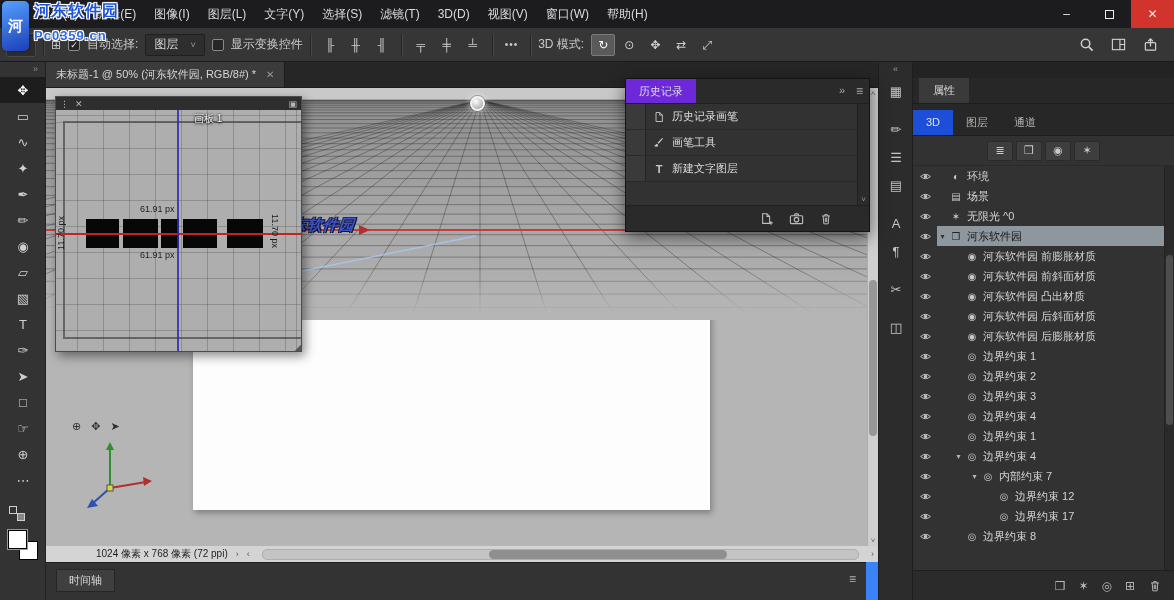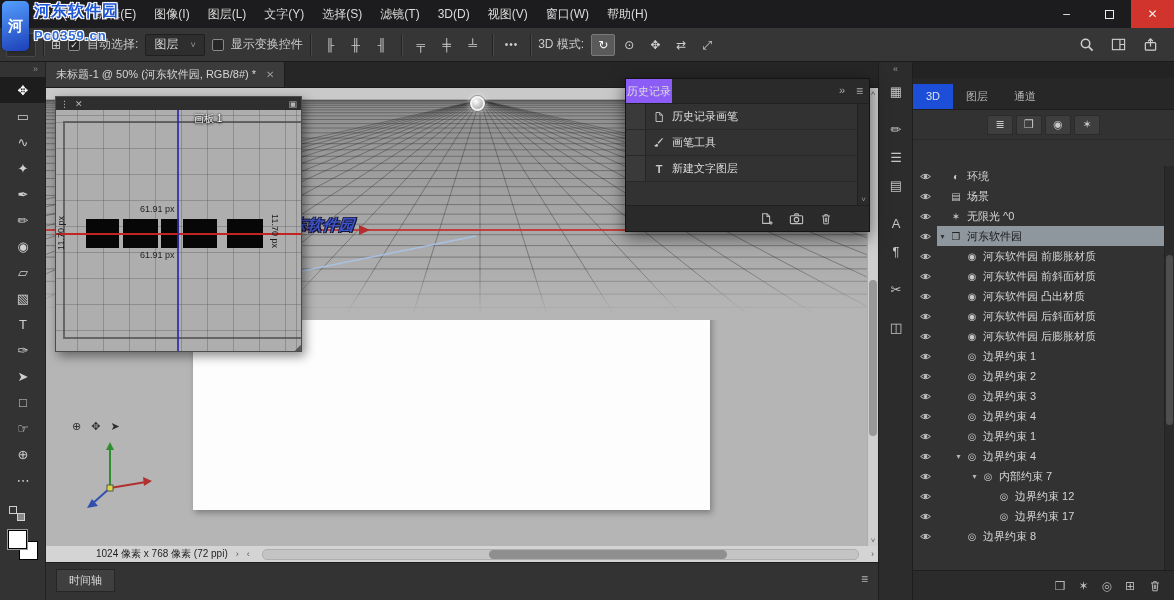--- a/index.html
+++ b/index.html
@@ -61,21 +61,21 @@
   .axis-icons{position:absolute;left:26px;top:332px;display:flex;gap:10px;color:#2e2e2e;font-size:11px;}
   .tripod{position:absolute;left:34px;top:348px;}
   .overlayline{position:absolute;left:0;top:0;pointer-events:none;}
   .vscroll{position:absolute;right:0;top:0;bottom:0;width:11px;background:#cfcfcf;border-left:1px solid #adadad;}
   .vscroll .thumb{position:absolute;left:1px;right:1px;top:42%;height:34%;background:#989898;border-radius:4px;}
   .vscroll .arr{position:absolute;left:0;right:0;text-align:center;font-size:8px;color:#666;}
   .statusrow{position:absolute;left:0;right:0;bottom:38px;height:16px;background:#d4d4d4;display:flex;align-items:center;font-size:10px;color:#1f1f1f;padding-left:50px;gap:8px;}
   .hscroll{flex:1;height:11px;margin:0 4px;background:#c4c4c4;border:1px solid #aeaeae;border-radius:5px;position:relative;}
   .hthumb{position:absolute;left:38%;width:40%;top:0;bottom:0;background:#8f8f8f;border-radius:5px;}
   .st-arr{font-size:9px;color:#555;}
-  .timeline{position:absolute;left:0;right:0;bottom:0;height:38px;background:#333;border-top:1px solid #1e1e1e;}
+  .timeline{position:absolute;left:0;right:12px;bottom:0;height:38px;background:#333;border-top:1px solid #1e1e1e;}
   .tl-tab{position:absolute;left:10px;top:6px;padding:3px 12px;background:#3f3f3f;border:1px solid #262626;color:#d8d8d8;font-size:11px;}
   .tl-menu{position:absolute;right:10px;top:9px;color:#b5b5b5;font-size:12px;}
 
   
   .miniview{position:absolute;left:9px;top:8px;width:247px;height:256px;background:#aeaeae;border:1px solid #4c4c4c;box-shadow:3px 4px 10px rgba(0,0,0,.45);z-index:10;}
   .mv-head{height:13px;background:#2e2e2e;display:flex;align-items:center;gap:6px;padding:0 4px;color:#b5b5b5;font-size:9px;}
   .mv-head .sp{flex:1;}
   .mv-body{position:absolute;left:0;right:0;top:13px;bottom:0;overflow:hidden;background-color:#aeaeae;
     background-image:repeating-linear-gradient(0deg,rgba(90,90,90,.38) 0 1px,transparent 1px 26px),
                      repeating-linear-gradient(90deg,rgba(90,90,90,.38) 0 1px,transparent 1px 26px);
@@ -86,21 +86,21 @@
   .mv-red{position:absolute;left:0;top:123px;width:100%;height:2px;background:#c22424;}
   .mv-blue{position:absolute;left:121px;top:0;width:2px;height:100%;background:#2b2bb0;opacity:.85;}
   .mv-meas{position:absolute;font-size:9px;color:#1c1c1c;white-space:nowrap;}
   .mv-meas.rot-l{transform:rotate(-90deg);}
   .mv-meas.rot-r{transform:rotate(90deg);}
   .mv-grip{position:absolute;right:0;bottom:-1px;font-size:8px;color:#555;}
 
   
   .history{position:absolute;left:625px;top:78px;width:245px;height:154px;background:#323232;border:1px solid #141414;box-shadow:0 5px 16px rgba(0,0,0,.55);z-index:60;}
   .h-head{position:relative;height:25px;background:#2a2a2a;border-bottom:1px solid #202020;}
-  .h-tab{position:absolute;left:0;top:0;bottom:0;padding:0 1px;background:#8b5cf6;color:#dcdcdc;font-size:11px;line-height:25px;}
+  .h-tab{position:absolute;left:0;top:0;bottom:0;padding:0 13px;background:#6d28d9;color:#dcdcdc;font-size:11px;line-height:25px;}
   .h-exp{position:absolute;right:24px;top:5px;color:#aaa;font-size:11px;}
   .h-menu{position:absolute;right:6px;top:5px;color:#aaa;font-size:12px;}
   .h-rows{position:absolute;left:0;right:12px;top:25px;bottom:26px;}
   .hrow{height:26px;display:flex;align-items:center;border-bottom:1px solid rgba(0,0,0,.18);}
   .hrow.sel{background:#4e565e;}
   .h-well{width:20px;align-self:stretch;background:#3a3a3a;border-right:1px solid #242424;}
   .hrow.sel .h-well{background:#454d55;}
   .h-ico{width:26px;display:flex;justify-content:center;color:#c9c9c9;font-size:11px;font-weight:bold;}
   .h-label{font-size:11px;color:#dcdcdc;white-space:nowrap;}
   .h-scroll{position:absolute;right:0;top:25px;bottom:26px;width:12px;background:#2b2b2b;border-left:1px solid #202020;}
@@ -516,20 +516,23 @@
       <div class="strip-ico">▤</div>
       <div class="strip-ico gap">A</div>
       <div class="strip-ico">¶</div>
       <div class="strip-ico gap">✂</div>
       <div class="strip-ico gap">◫</div>
     </div>
 </div>
 
 <div class="rightpanel">
   <div class="rp-top"></div>
+  <div class="props-strip">
+    <span class="props-tab">属性</span>
+  </div>
   <div class="rp-gap"></div>
   <div class="rp-tabs" id="rp-tabs">
       <span class="rp-tab active">3D</span>
       <span class="rp-tab">图层</span>
       <span class="rp-tab">通道</span>
     </div>
   <div class="filterrow" id="filter-icons">
       <span class="filter-btn">≣</span>
       <span class="filter-btn">❒</span>
       <span class="filter-btn">◉</span>

